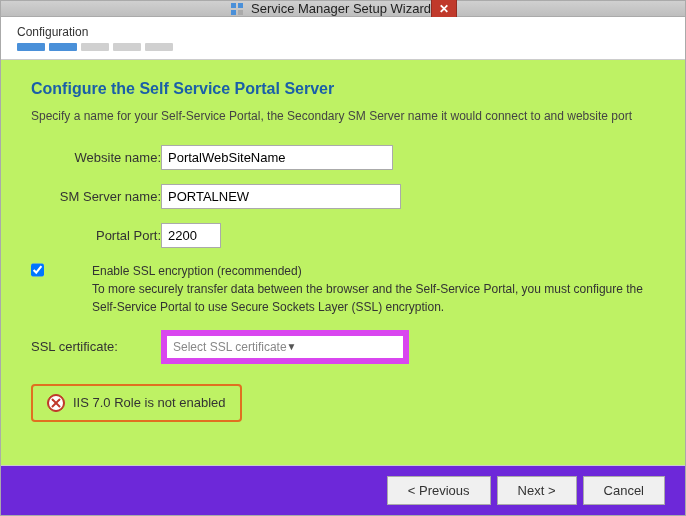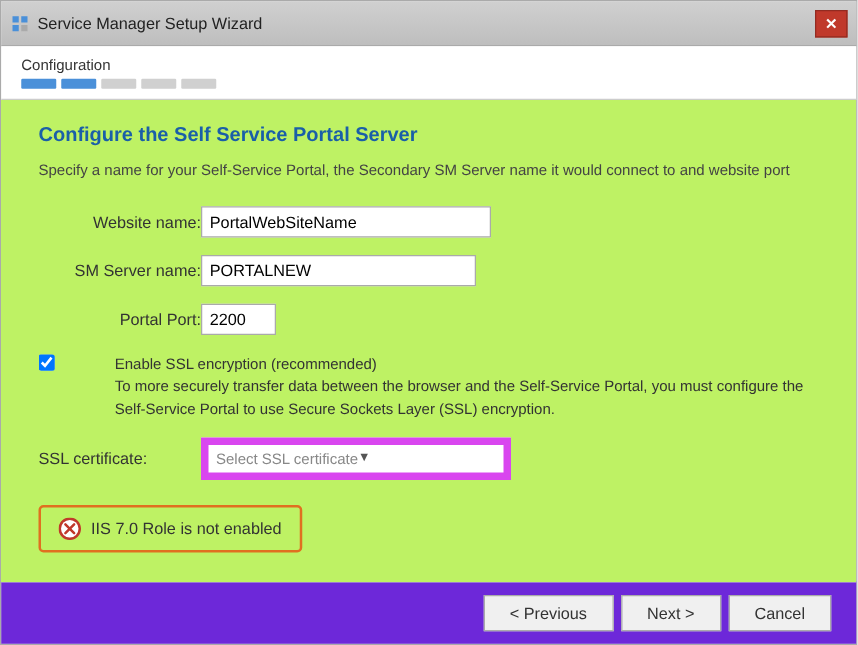--- a/index.html
+++ b/index.html
@@ -14,24 +14,24 @@
     .window {
       width: 686px;
       height: 516px;
       background: #f0f0f0;
       border: 1px solid #aaa;
       display: flex;
       flex-direction: column;
     }
     .title-bar {
       background: linear-gradient(to bottom, #d0d0d0, #bebebe);
-      height: 36px;
-      display: flex;
-      align-items: center;
-      justify-content: space-between;
+      height: 16px;
+      display: flex;
+      align-items: center;
+      justify-content: center;
       padding: 0 7px;
       border-bottom: 1px solid #aaa;
     }
     .title-bar-left {
       display: flex;
       align-items: center;
       gap: 6px;
     }
     .window-icon {
       width: 16px;
@@ -107,21 +107,21 @@
       text-align: right;
     }
     .form-input {
       border: 1px solid #aaa;
       padding: 4px 6px;
       font-size: 13px;
       background: white;
       outline: none;
     }
     .input-website { width: 232px; }
-    .input-server { width: 220px; }
+    .input-server { width: 240px; }
     .input-port { width: 60px; }
     .checkbox-row {
       display: flex;
       align-items: flex-start;
       margin-bottom: 14px;
       margin-left: 0px;
     }
     .checkbox-row input[type="checkbox"] {
       margin-top: 1px;
       margin-right: 8px;

